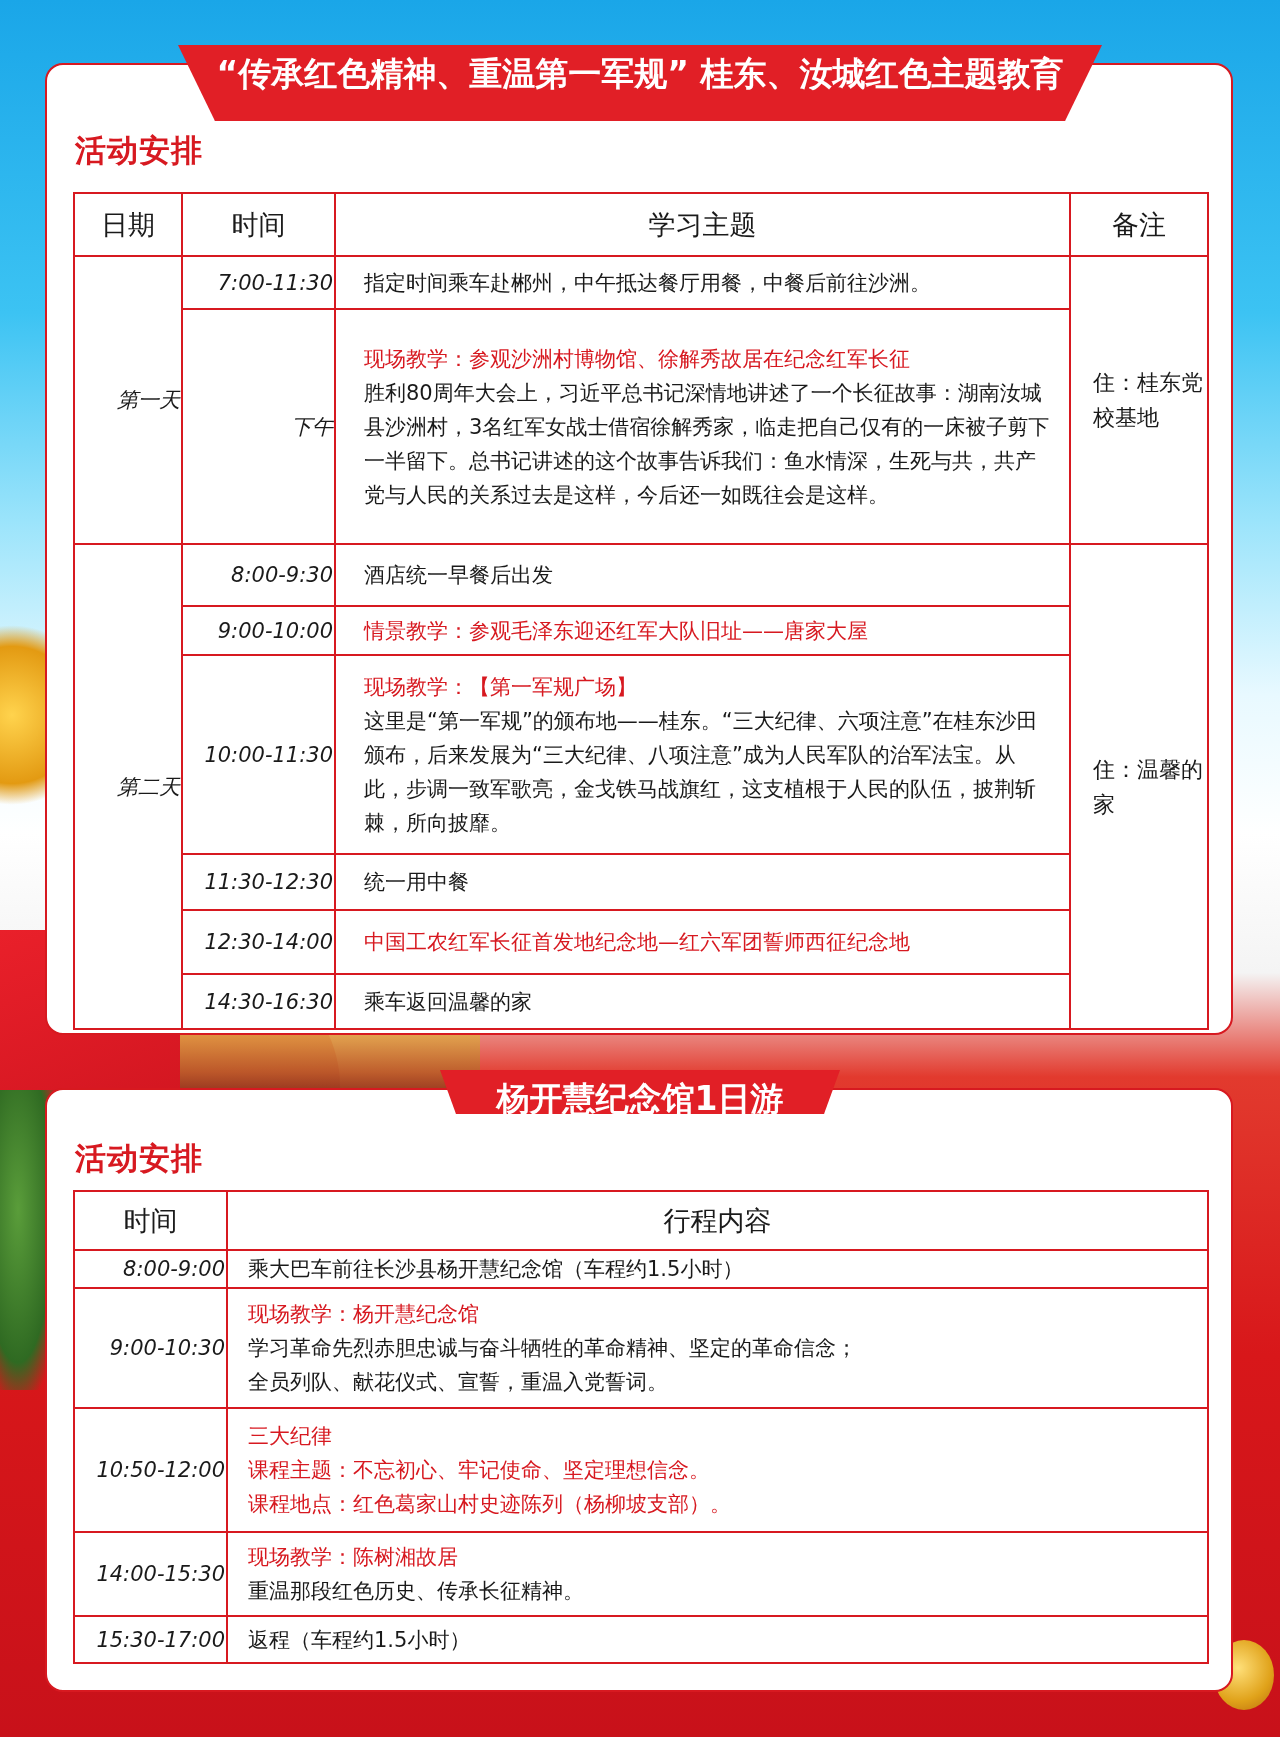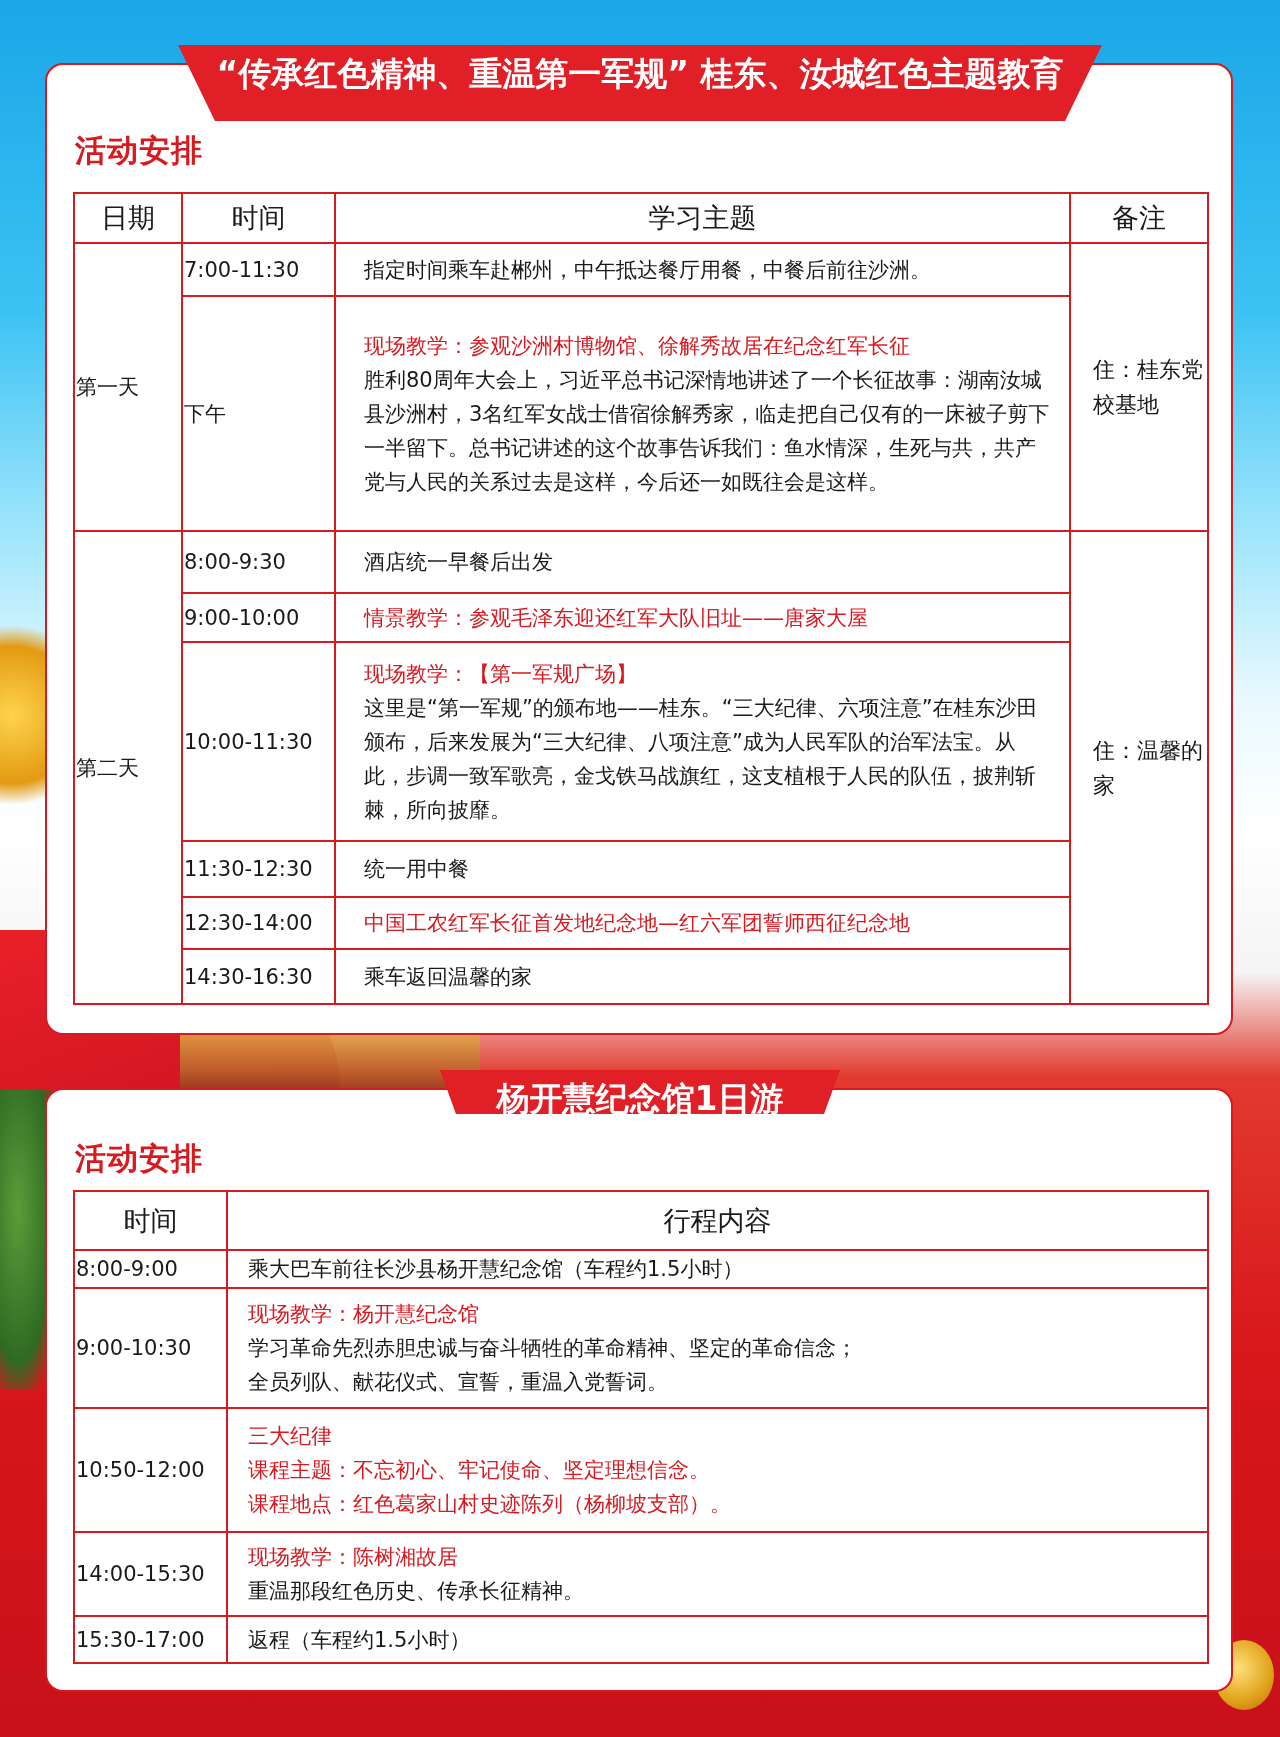--- a/index.html
+++ b/index.html
@@ -18,21 +18,21 @@
     background:radial-gradient(circle at 40% 40%,#ffe07a,#e0a21a 60%,#b86b0c);}
   .card{position:absolute;left:45px;width:1188px;background:#fff;border:2px solid #d71920;border-radius:18px;box-sizing:border-box;}
   .banner{position:absolute;background:#e11f26;color:#fff;text-align:center;font-weight:bold;
     clip-path:polygon(0 0,100% 0,96% 100%,4% 100%);box-shadow:0 2px 2px rgba(0,0,0,.2);}
   .banner span{display:block;}
   .section-heading{position:absolute;left:75px;color:#d71920;font-size:31px;font-weight:bold;letter-spacing:1px;}
   table{position:absolute;border-collapse:collapse;table-layout:fixed;}
   td,th{border:2px solid #d71920;font-weight:normal;color:#1a1a1a;box-sizing:border-box;}
   th{font-size:27px;text-align:center;}
   td{font-size:21px;line-height:34px;}
-  td.c{text-align:left;}
+  td.c{text-align:right;font-style:italic;}
   td.txt{padding:0 14px 0 28px;}
   .red{color:#d71920;}
   .note{padding-left:22px;font-size:22px;line-height:35px;}
   .t2 td.txt{padding-left:20px;}
 </style>
 </head>
 <body>
 
 <div class="bg-left"></div>
 <div class="bg-flag"></div>
@@ -47,21 +47,21 @@
 <div class="section-heading" style="top:130px;">活动安排</div>
 
 <table style="left:73px;top:192px;width:1134px;">
   <colgroup>
       <col style="width:108px">
       <col style="width:153px">
       <col style="width:735px">
       <col style="width:138px">
     </colgroup>
   <tbody>
-      <tr style="height:50px">
+      <tr style="height:63px">
     <th>日期</th>
     <th>时间</th>
     <th>学习主题</th>
     <th>备注</th>
   </tr>
   <tr style="height:53px">
     <td class="c" rowspan="2">第一天</td>
     <td class="c">7:00-11:30</td>
     <td class="txt">指定时间乘车赴郴州，中午抵达餐厅用餐，中餐后前往沙洲。</td>
     <td class="note" rowspan="2">住：桂东党校基地</td>
@@ -87,21 +87,21 @@
     <td class="c">10:00-11:30</td>
     <td class="txt">
       <div class="red">现场教学：【第一军规广场】</div>
       <div>这里是“第一军规”的颁布地——桂东。“三大纪律、六项注意”在桂东沙田颁布，后来发展为“三大纪律、八项注意”成为人民军队的治军法宝。从此，步调一致军歌亮，金戈铁马战旗红，这支植根于人民的队伍，披荆斩棘，所向披靡。</div>
     </td>
   </tr>
   <tr style="height:56px">
     <td class="c">11:30-12:30</td>
     <td class="txt">统一用中餐</td>
   </tr>
-  <tr style="height:52px">
+  <tr style="height:64px">
     <td class="c">12:30-14:00</td>
     <td class="txt red">中国工农红军长征首发地纪念地—红六军团誓师西征纪念地</td>
   </tr>
   <tr style="height:55px">
     <td class="c">14:30-16:30</td>
     <td class="txt">乘车返回温馨的家</td>
   </tr>
 </tbody>
   </table>
 

